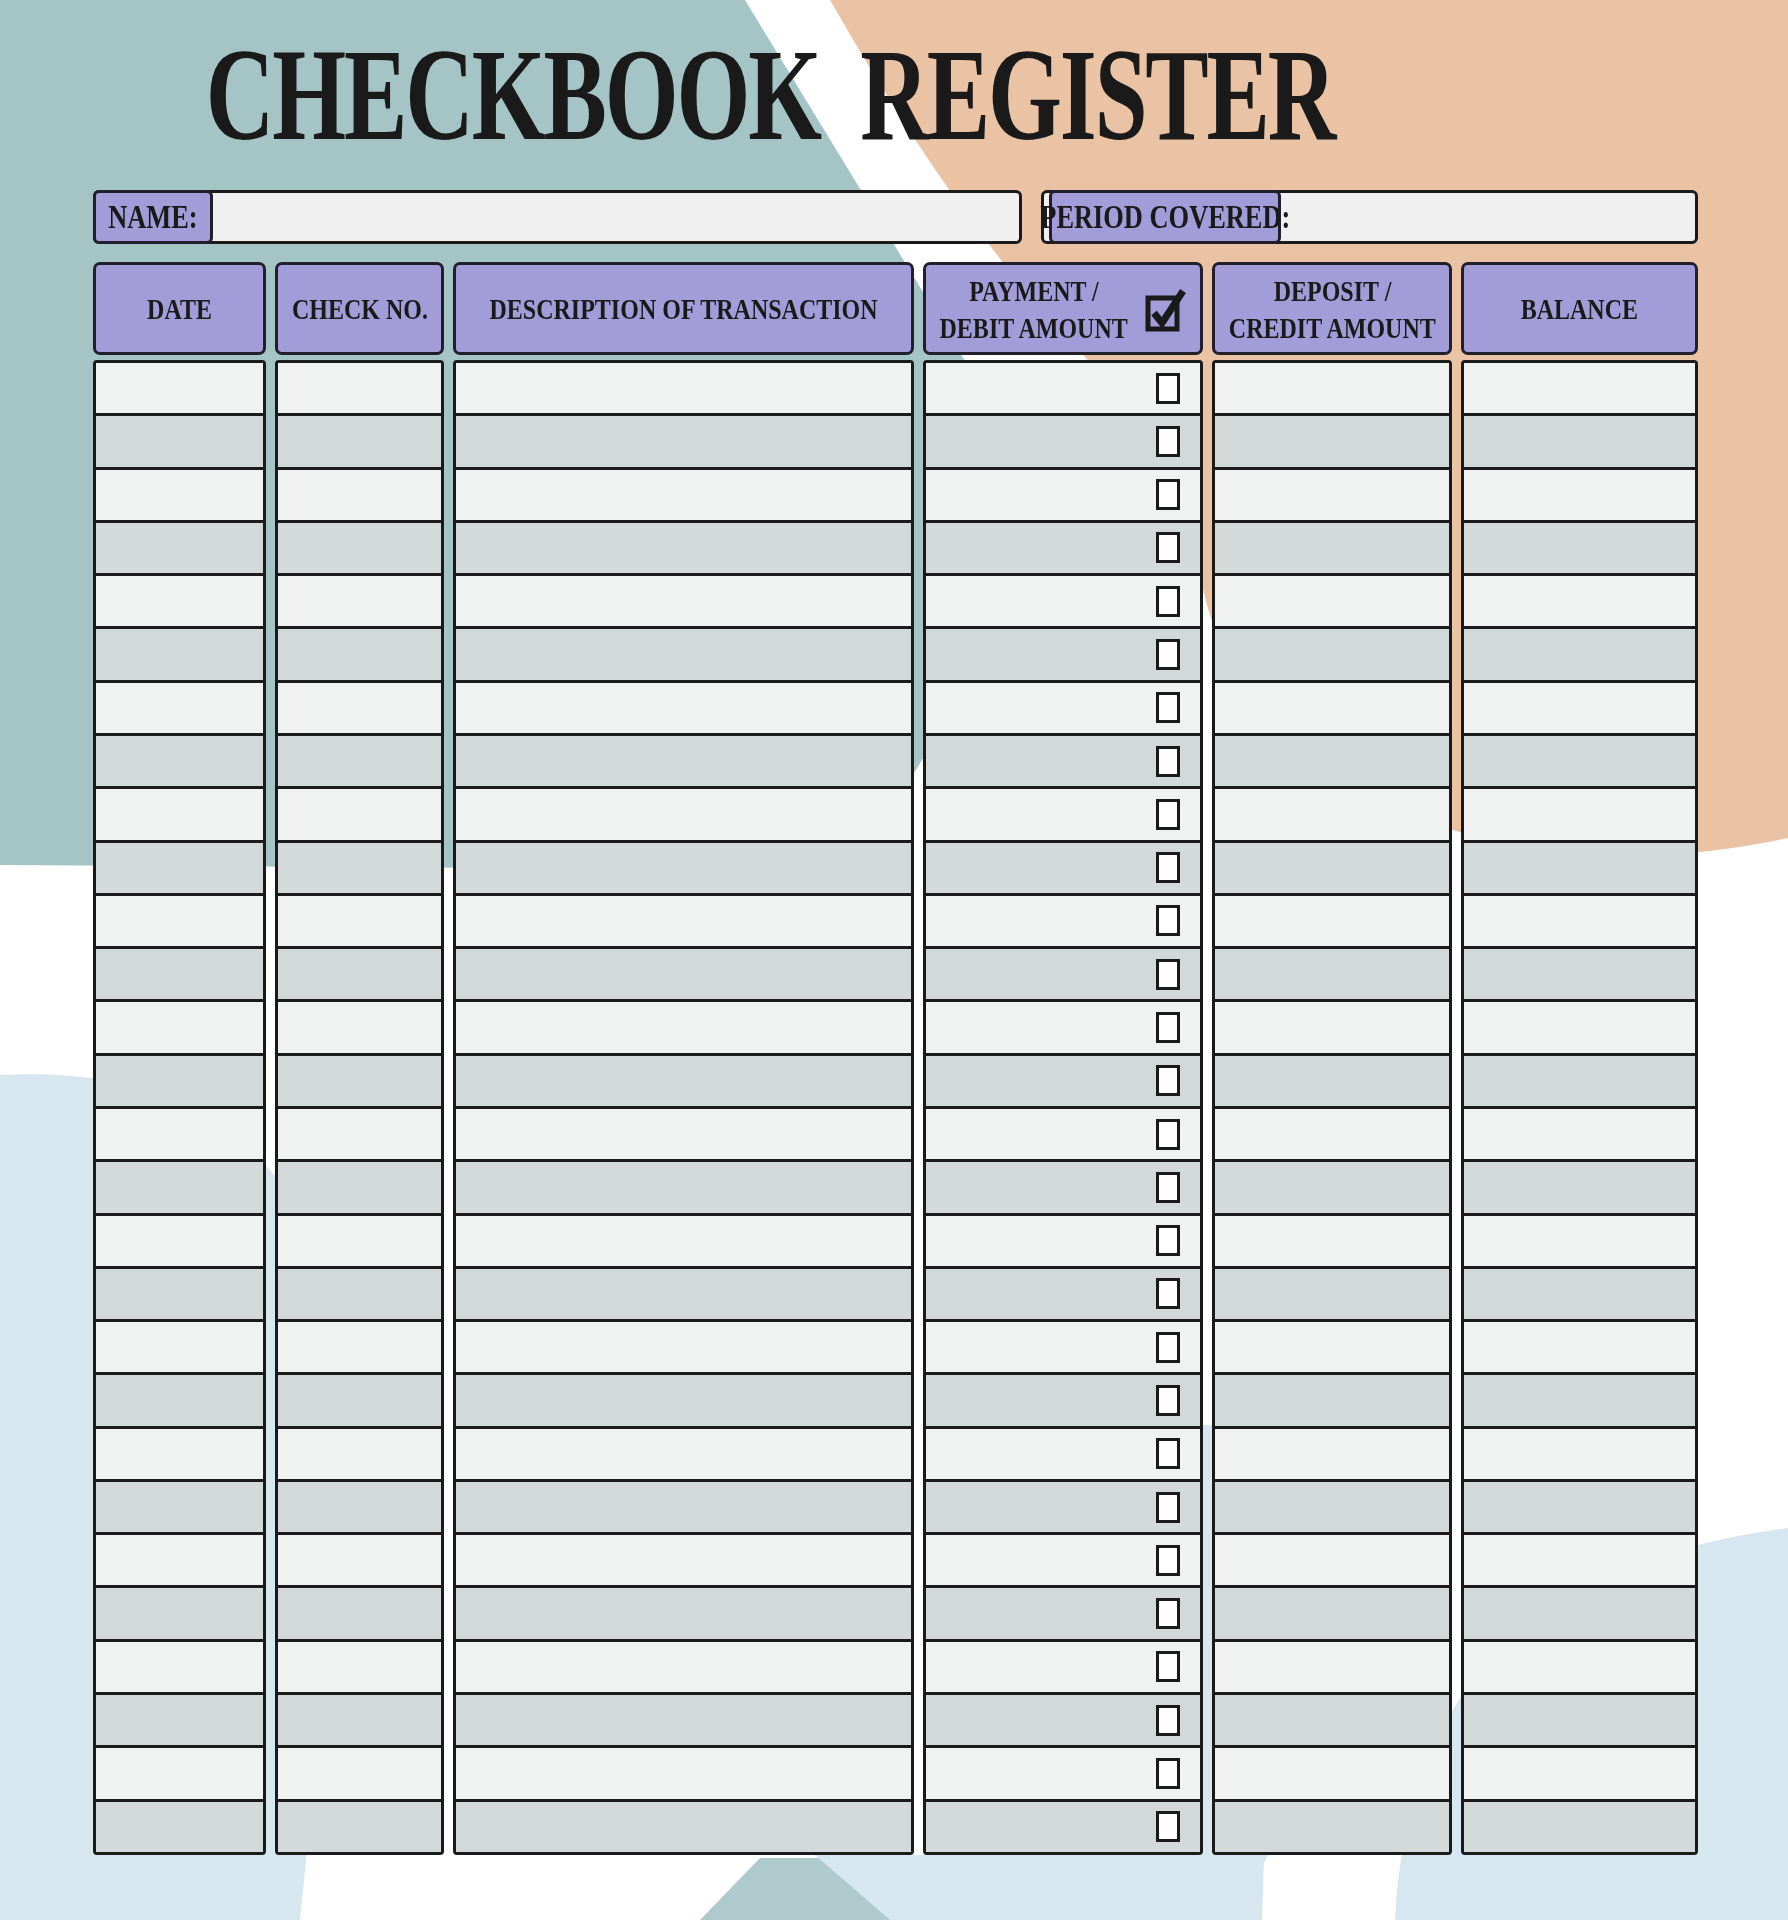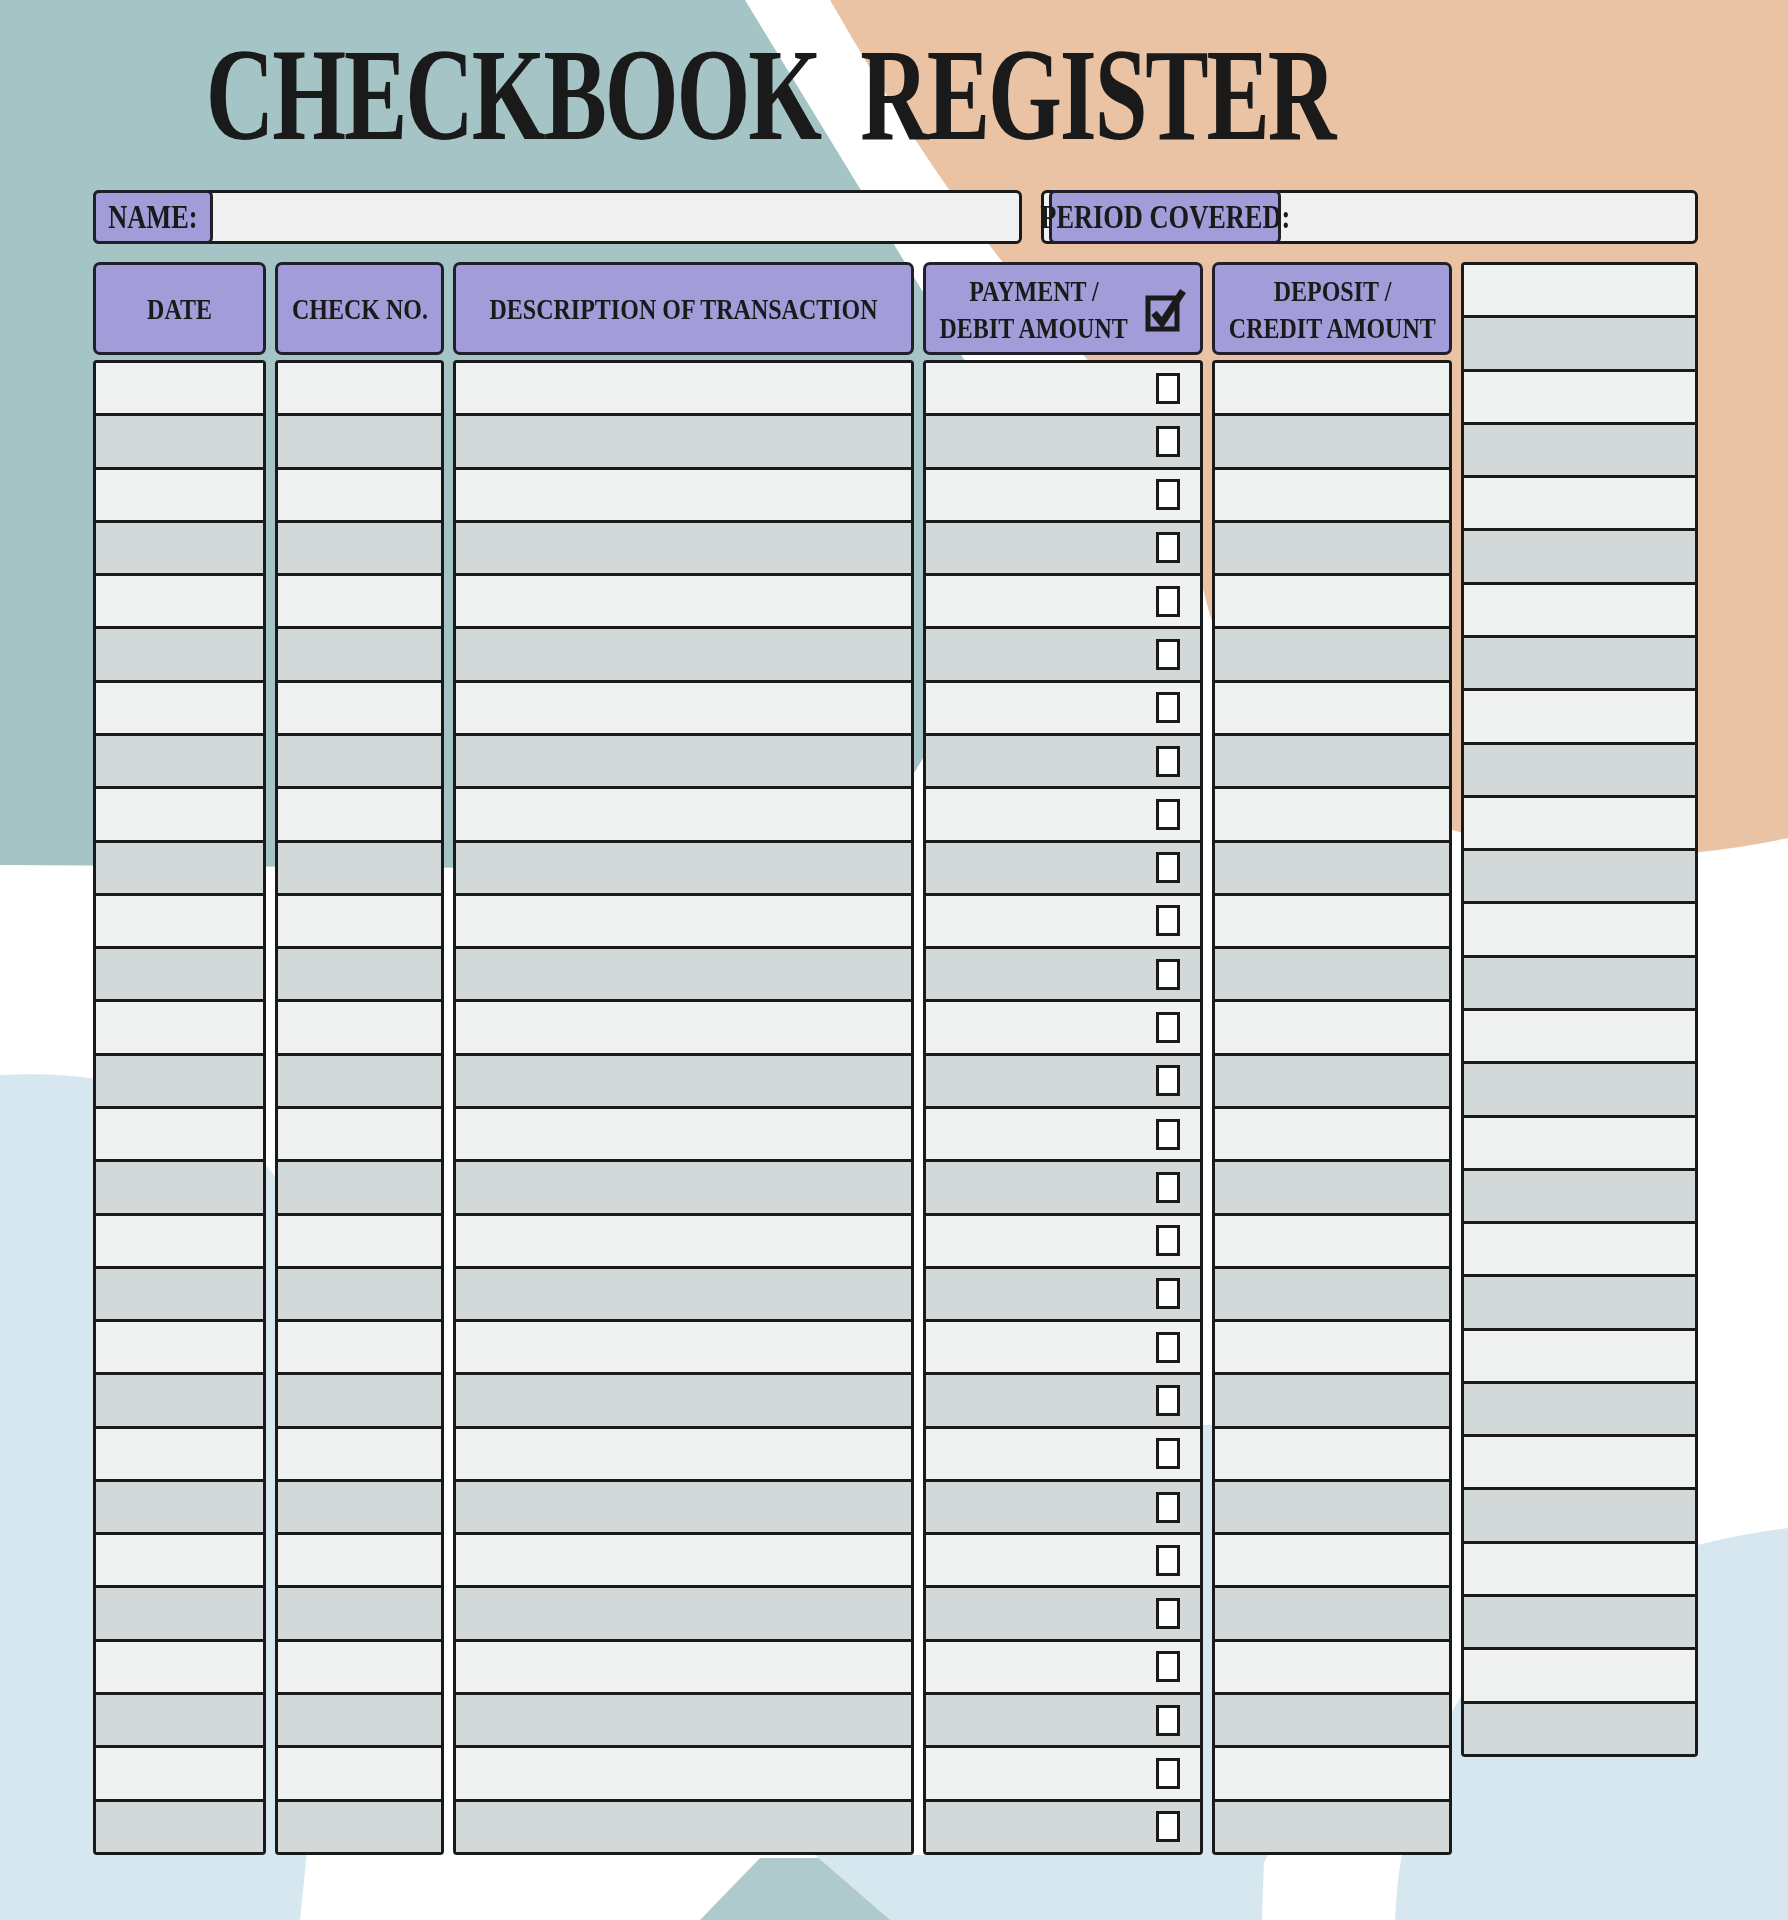--- a/index.html
+++ b/index.html
@@ -338,20 +338,23 @@
         <div class="cell light"></div>
         <div class="cell dark"></div>
         <div class="cell light"></div>
         <div class="cell dark"></div>
         <div class="cell light"></div>
         <div class="cell dark"></div>
       </div>
   </div>
 
   <div class="col">
+    <div class="col-header">
+      <span class="hline">BALANCE</span>
+    </div>
     <div class="col-body">
         <div class="cell light"></div>
         <div class="cell dark"></div>
         <div class="cell light"></div>
         <div class="cell dark"></div>
         <div class="cell light"></div>
         <div class="cell dark"></div>
         <div class="cell light"></div>
         <div class="cell dark"></div>
         <div class="cell light"></div>

